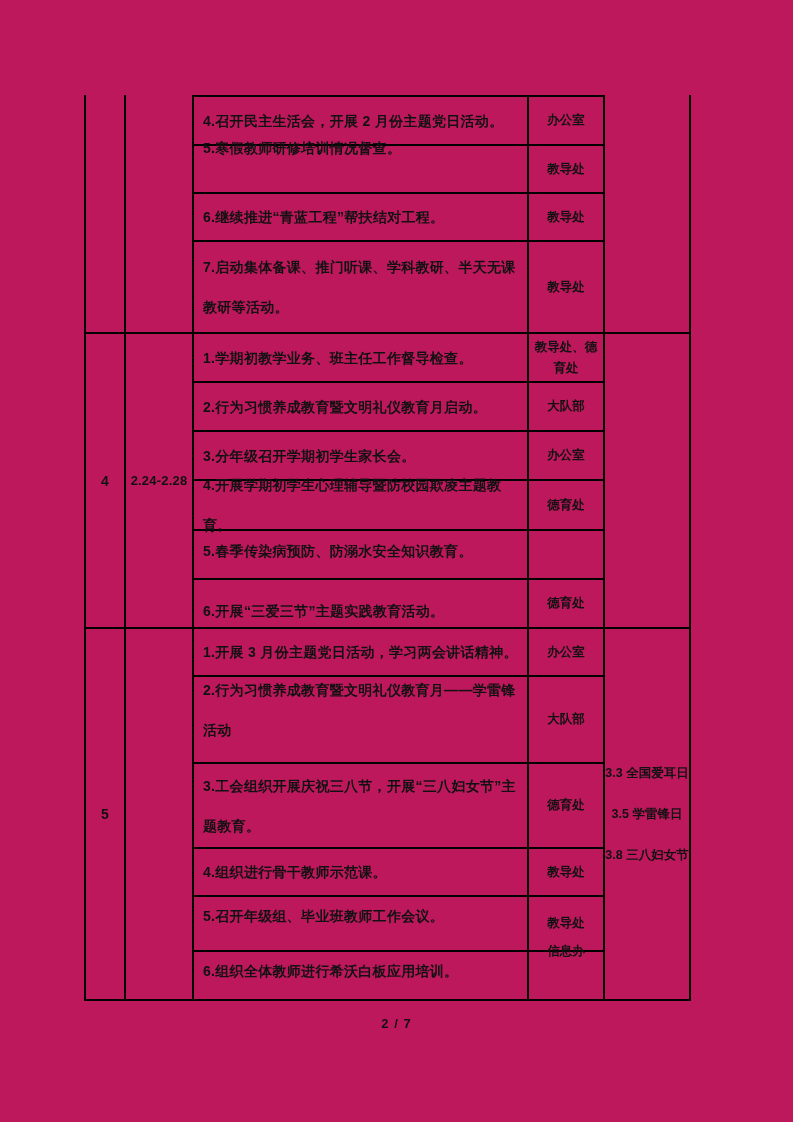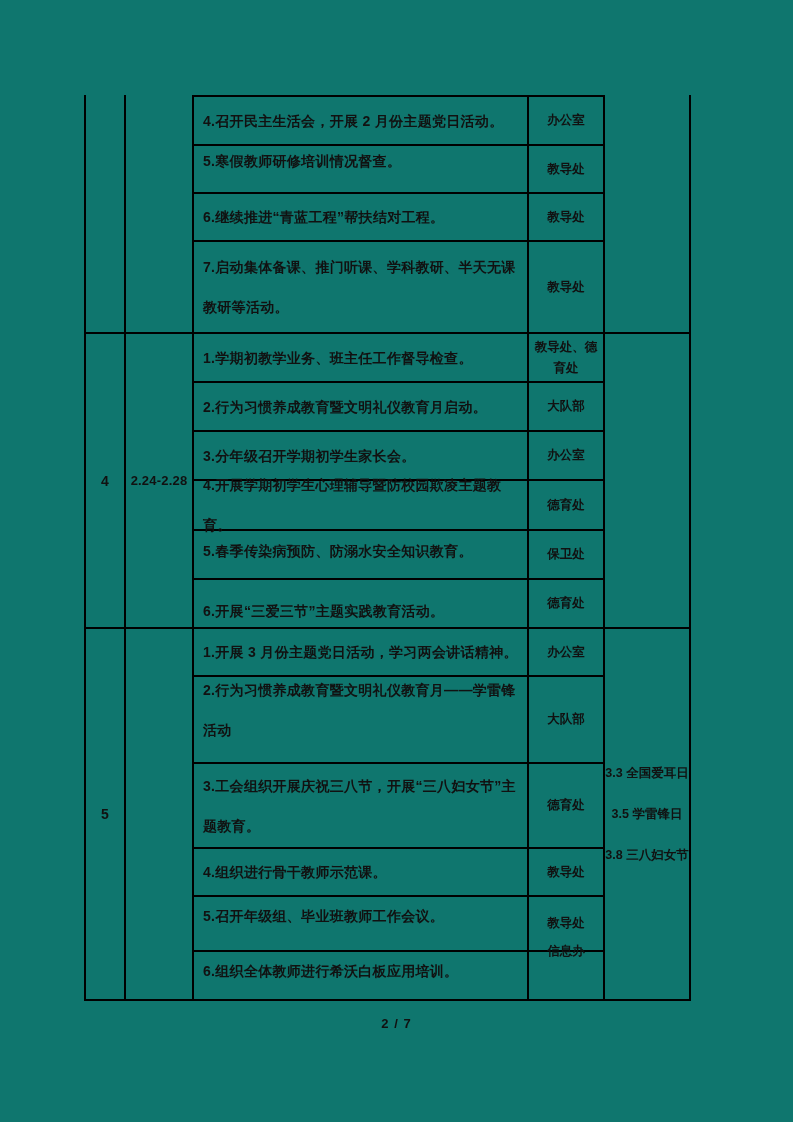--- a/index.html
+++ b/index.html
@@ -1,20 +1,20 @@
 <!DOCTYPE html>
 <html><head>
 <meta charset="utf-8">
 <style>
   html, body { margin: 0; padding: 0; background: #ffffff; }
   .page {
     position: relative;
     width: 793px;
     height: 1122px;
-    background: #0f766e;
+    background: #be185d;
     font-family: "Liberation Sans", "DejaVu Sans", sans-serif;
     color: #111111;
     overflow: hidden;
   }
   
   .vline { position: absolute; width: 2px; top: 95px; height: 906px; background: #000; }
   .hline { position: absolute; height: 2px; background: #000; }
   .hline.inner { left: 192px; width: 413px; }
   .hline.full  { left: 84px;  width: 607px; }
   
@@ -74,39 +74,38 @@
   <div class="hline inner" style="top:847px"></div>
   <div class="hline inner" style="top:895px"></div>
   <div class="hline inner" style="top:950px"></div>
 
   <div class="hline full" style="top:332px"></div>
   <div class="hline full" style="top:627px"></div>
   <div class="hline full" style="top:999px"></div>
 
   <div class="task-cell" style="top:96px;height:49px">4.召开民主生活会，开展 2 月份主题党日活动。</div>
   <div class="dept-cell" style="top:96px;height:49px">办公室</div>
-  <div class="task-cell" style="top:145px;height:32px">5.寒假教师研修培训情况督查。</div>
+  <div class="task-cell" style="top:132px;height:32px">5.寒假教师研修培训情况督查。</div>
   <div class="dept-cell" style="top:145px;height:48px">教导处</div>
   <div class="task-cell" style="top:193px;height:48px">6.继续推进“青蓝工程”帮扶结对工程。</div>
   <div class="dept-cell" style="top:193px;height:48px">教导处</div>
   <div class="task-cell" style="top:241px;height:92px">7.启动集体备课、推门听课、学科教研、半天无课教研等活动。</div>
   <div class="dept-cell" style="top:241px;height:92px">教导处</div>
 
   <div class="num-cell" style="top:333px;height:295px">4</div>
   <div class="date-cell" style="top:333px;height:295px">2.24-2.28</div>
   <div class="task-cell" style="top:333px;height:49px">1.学期初教学业务、班主任工作督导检查。</div>
   <div class="dept-cell" style="top:333px;height:49px">教导处、德育处</div>
   <div class="task-cell" style="top:382px;height:49px">2.行为习惯养成教育暨文明礼仪教育月启动。</div>
   <div class="dept-cell" style="top:382px;height:49px">大队部</div>
   <div class="task-cell" style="top:431px;height:49px">3.分年级召开学期初学生家长会。</div>
   <div class="dept-cell" style="top:431px;height:49px">办公室</div>
   <div class="task-cell" style="top:480px;height:50px">4.开展学期初学生心理辅导暨防校园欺凌主题教育。</div>
   <div class="dept-cell" style="top:480px;height:50px">德育处</div>
   <div class="task-cell" style="top:530px;height:42px">5.春季传染病预防、防溺水安全知识教育。</div>
-  <div class="dept-cell" style="top:530px;height:49px">保卫处</div>
   <div class="task-cell" style="top:579px;height:63px">6.开展“三爱三节”主题实践教育活动。</div>
   <div class="dept-cell" style="top:579px;height:49px">德育处</div>
 
   <div class="num-cell" style="top:628px;height:372px">5</div>
   <div class="task-cell" style="top:628px;height:48px">1.开展 3 月份主题党日活动，学习两会讲话精神。</div>
   <div class="dept-cell" style="top:628px;height:48px">办公室</div>
   <div class="task-cell" style="top:676px;height:68px">2.行为习惯养成教育暨文明礼仪教育月——学雷锋活动</div>
   <div class="dept-cell" style="top:676px;height:87px">大队部</div>
   <div class="task-cell" style="top:763px;height:85px">3.工会组织开展庆祝三八节，开展“三八妇女节”主题教育。</div>
   <div class="dept-cell" style="top:763px;height:85px">德育处</div>

